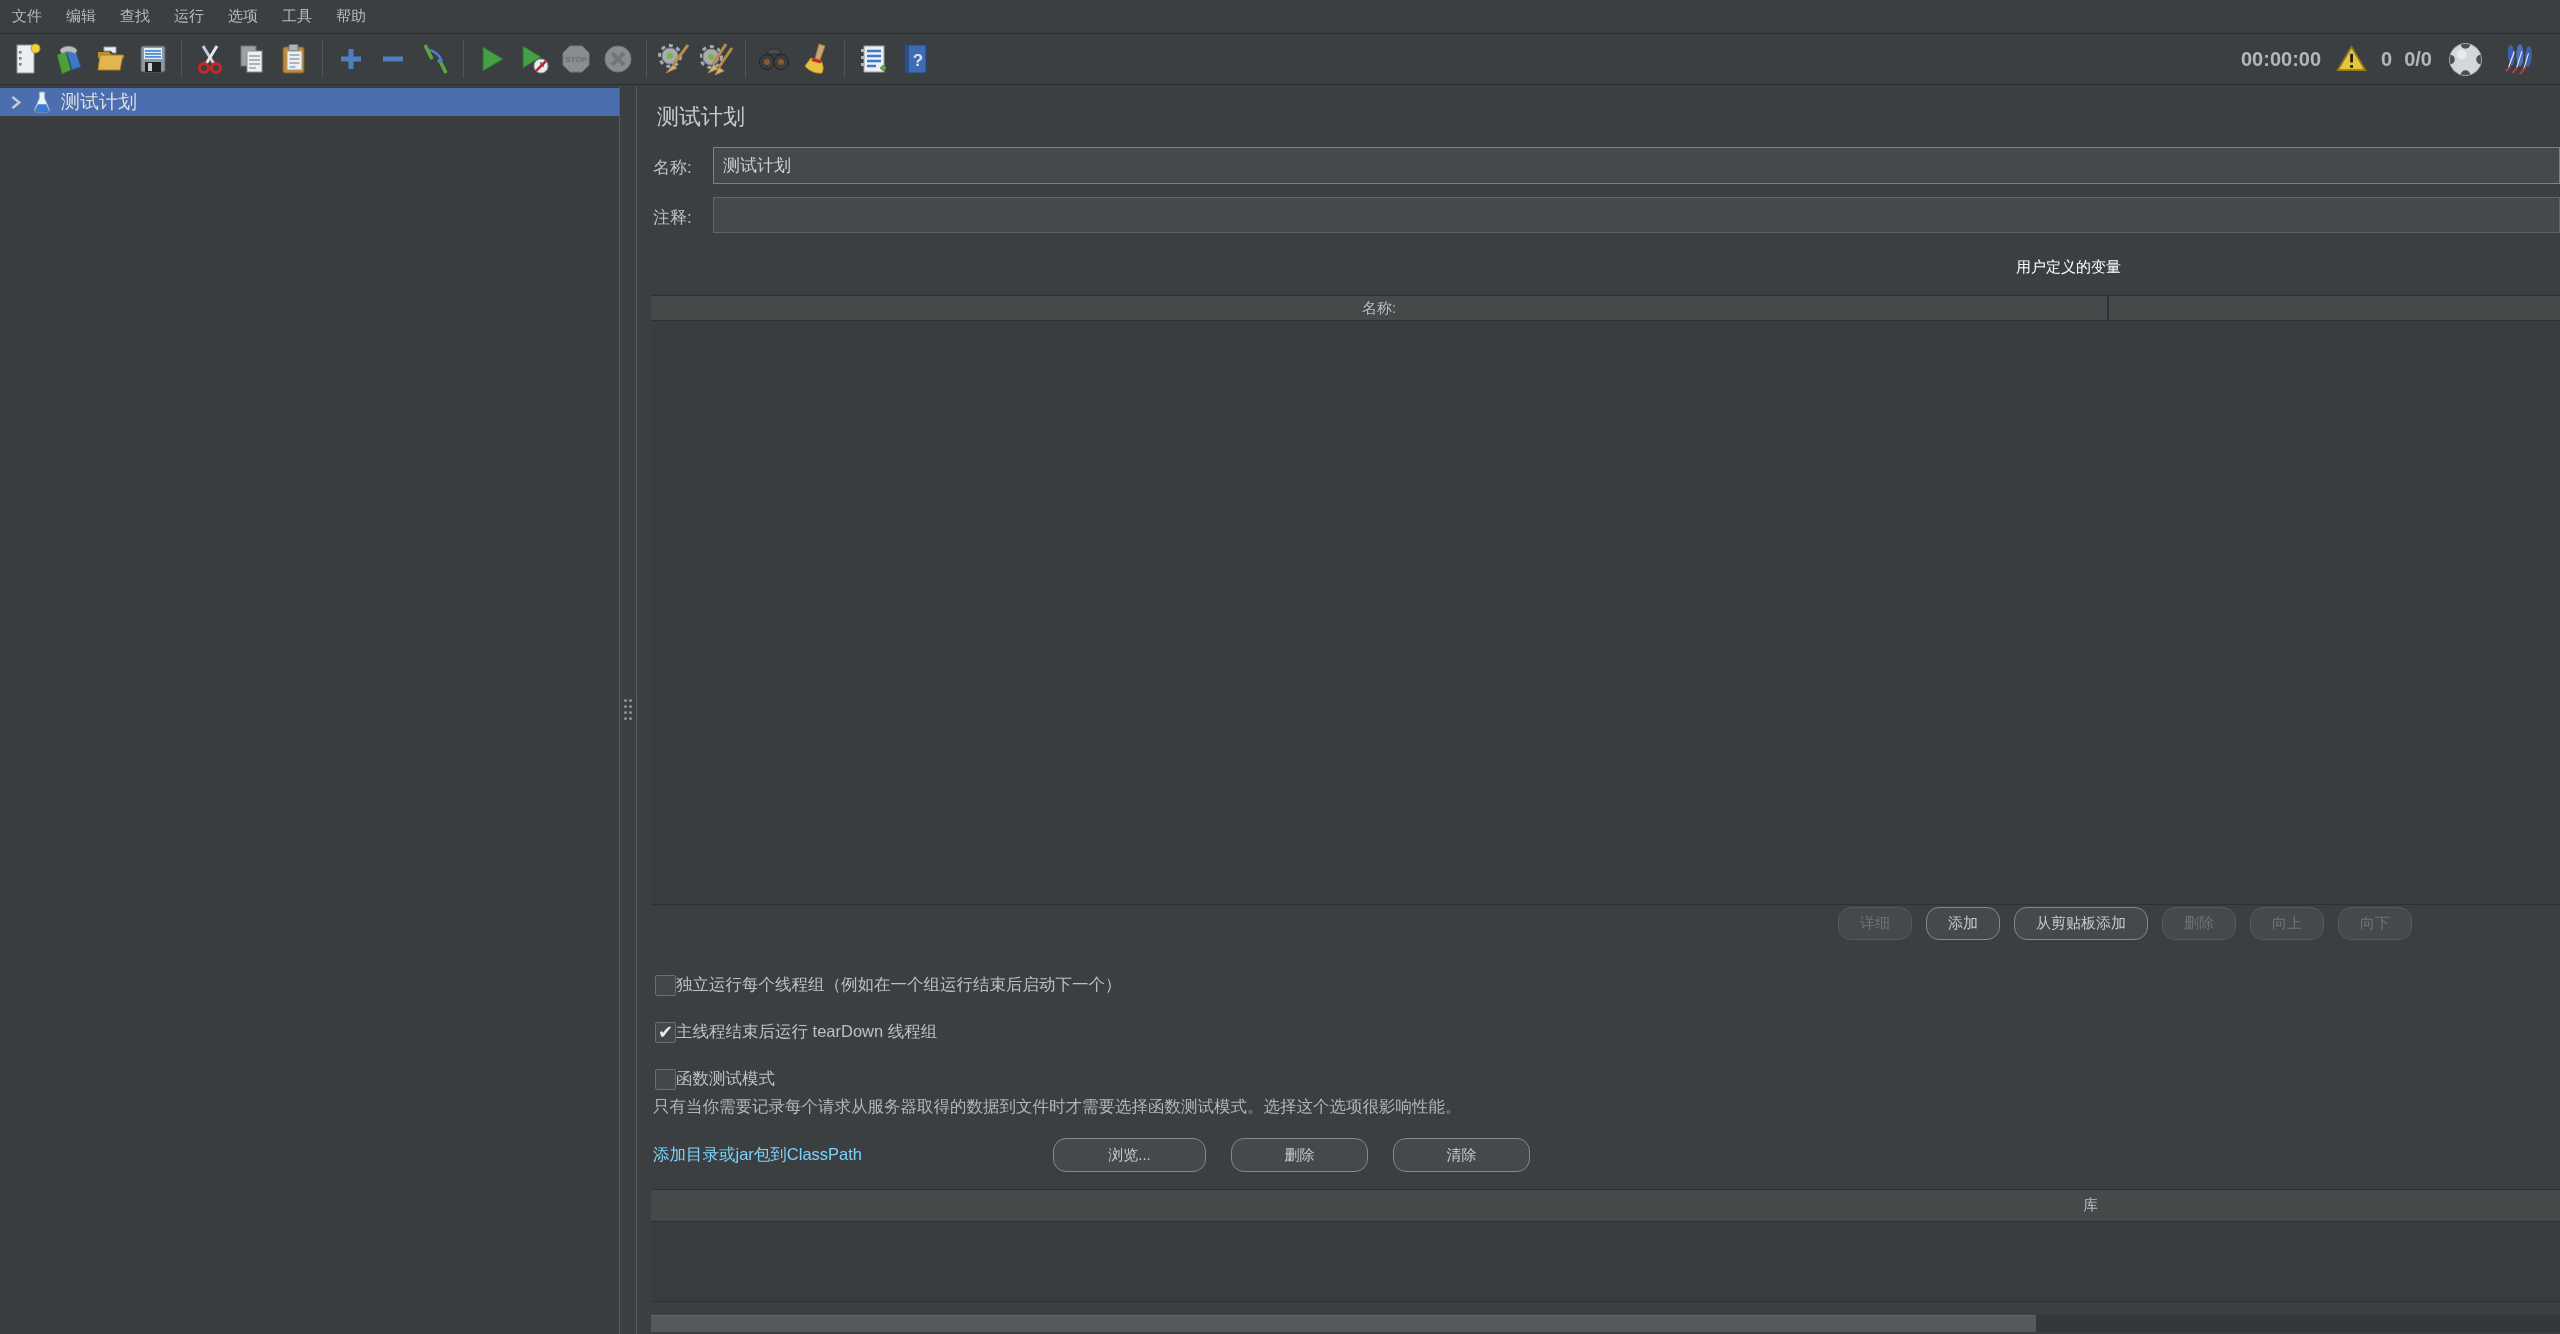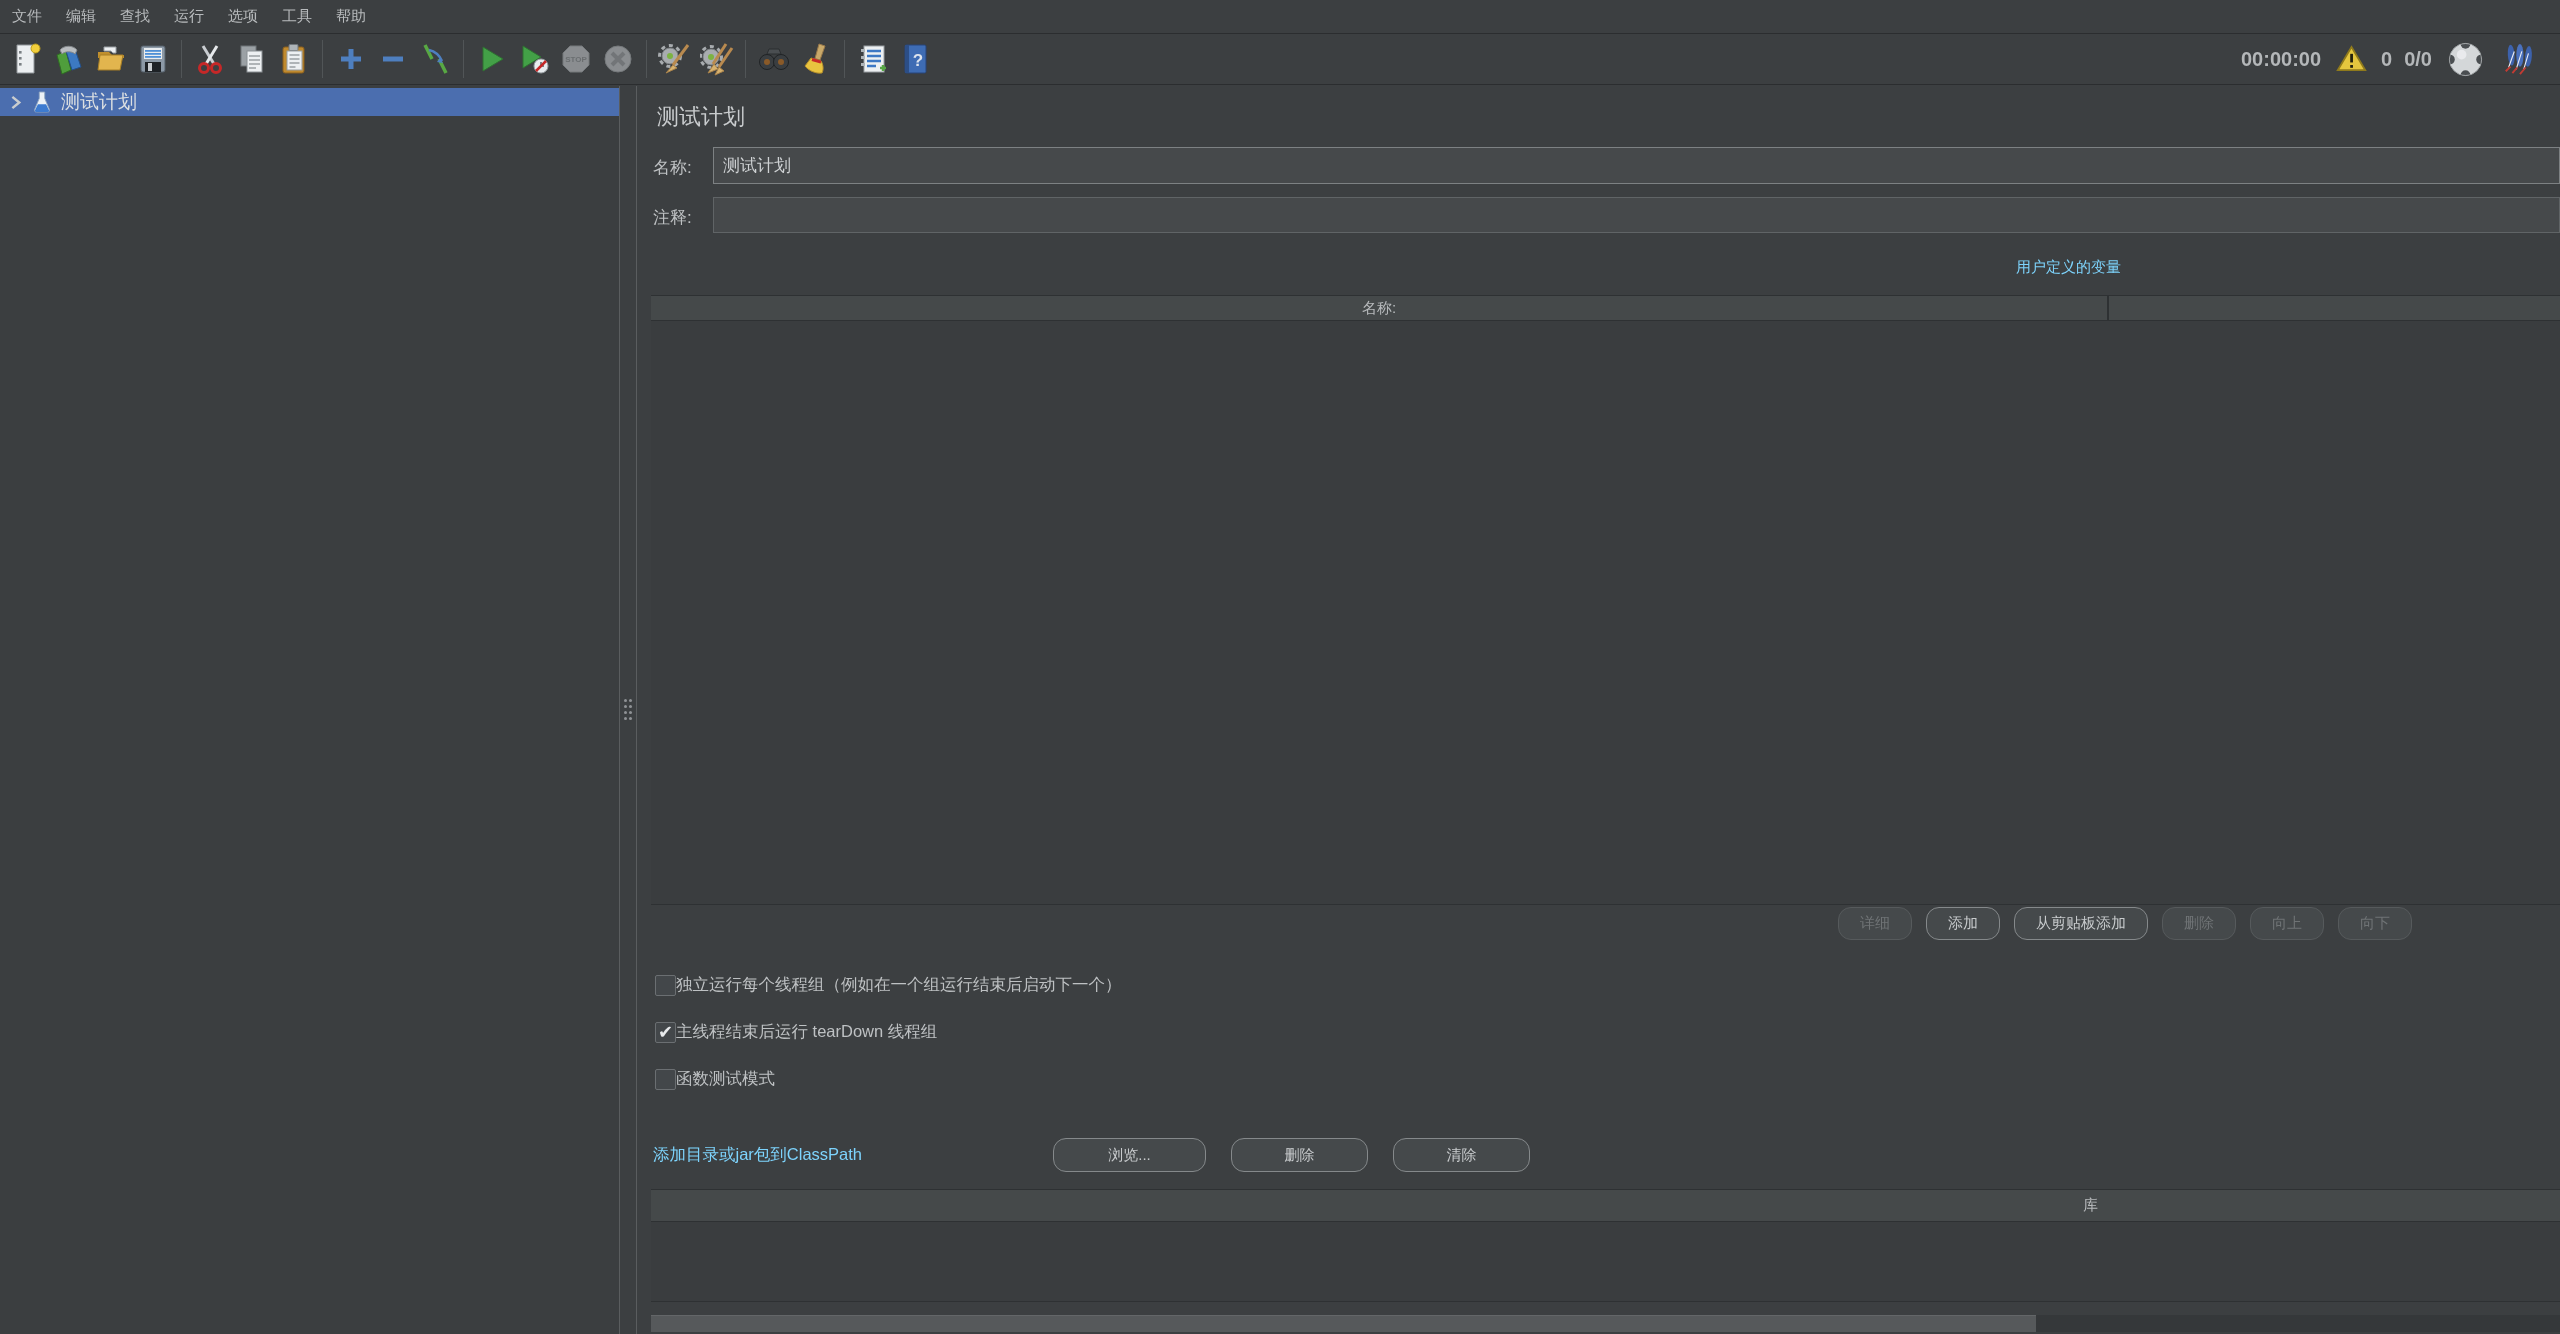--- a/index.html
+++ b/index.html
@@ -37,21 +37,21 @@
   .main { position:absolute; top:86px; left:636px; right:0; bottom:0;
           background:#3C3F41; border-left:1px solid #5A5D5F; }
   .main-inner { position:absolute; left:14px; right:0; top:0; bottom:0; }
   .page-title { position:absolute; left:6px; top:16px; font-size:22px; color:#C9CCCE; }
   .field-label { position:absolute; left:2px; font-size:17px; color:#BEC1C3; }
   .field { position:absolute; left:62px; right:0; height:37px; background:#46494B;
            color:#CFD2D4; font-size:17px; padding:0 9px;
            font-family:"Liberation Sans","DejaVu Sans",sans-serif; }
   #name-field { top:61px; border:1px solid #7D8183; }
   #comment-field { top:111px; height:36px; border:1px solid #606466; }
-  .section-title { position:absolute; font-size:15px; color:#7dd3fc; }
+  .section-title { position:absolute; font-size:15px; color:#ffffff; }
   
   .vars-header { position:absolute; top:209px; left:0; right:0; height:26px;
                  background:#45494A; border-top:1px solid #2E3133; border-bottom:1px solid #2E3133;
                  display:flex; }
   .vars-col1 { width:1458px; border-right:2px solid #2E3133; display:flex;
                align-items:center; justify-content:center; font-size:15px; color:#B8BBBD; }
   .vars-col2 { flex:1; display:flex; align-items:center; justify-content:center;
                font-size:15px; color:#B8BBBD; }
   .vars-body { position:absolute; top:235px; left:0; right:0; height:584px;
                background:#3A3D3F; border-bottom:1px solid #2E3133; }
@@ -362,20 +362,21 @@
   </div>
   <div class="cb-row" style="top:932px">
     <span class="cb on"></span>
     <span class="cb-label">主线程结束后运行 tearDown 线程组</span>
   </div>
   <div class="cb-row" style="top:979px">
     <span class="cb"></span>
     <span class="cb-label">函数测试模式</span>
   </div>
 
+  <div class="note">只有当你需要记录每个请求从服务器取得的数据到文件时才需要选择函数测试模式。选择这个选项很影响性能。</div>
 
   <div class="cp-row">
     <span class="cp-label">添加目录或jar包到ClassPath</span>
     <button class="btn browse on">浏览...</button>
     <button class="btn on">删除</button>
     <button class="btn on">清除</button>
   </div>
 
   <div class="lib-header"></div>
   <span class="lib-title">库</span>

